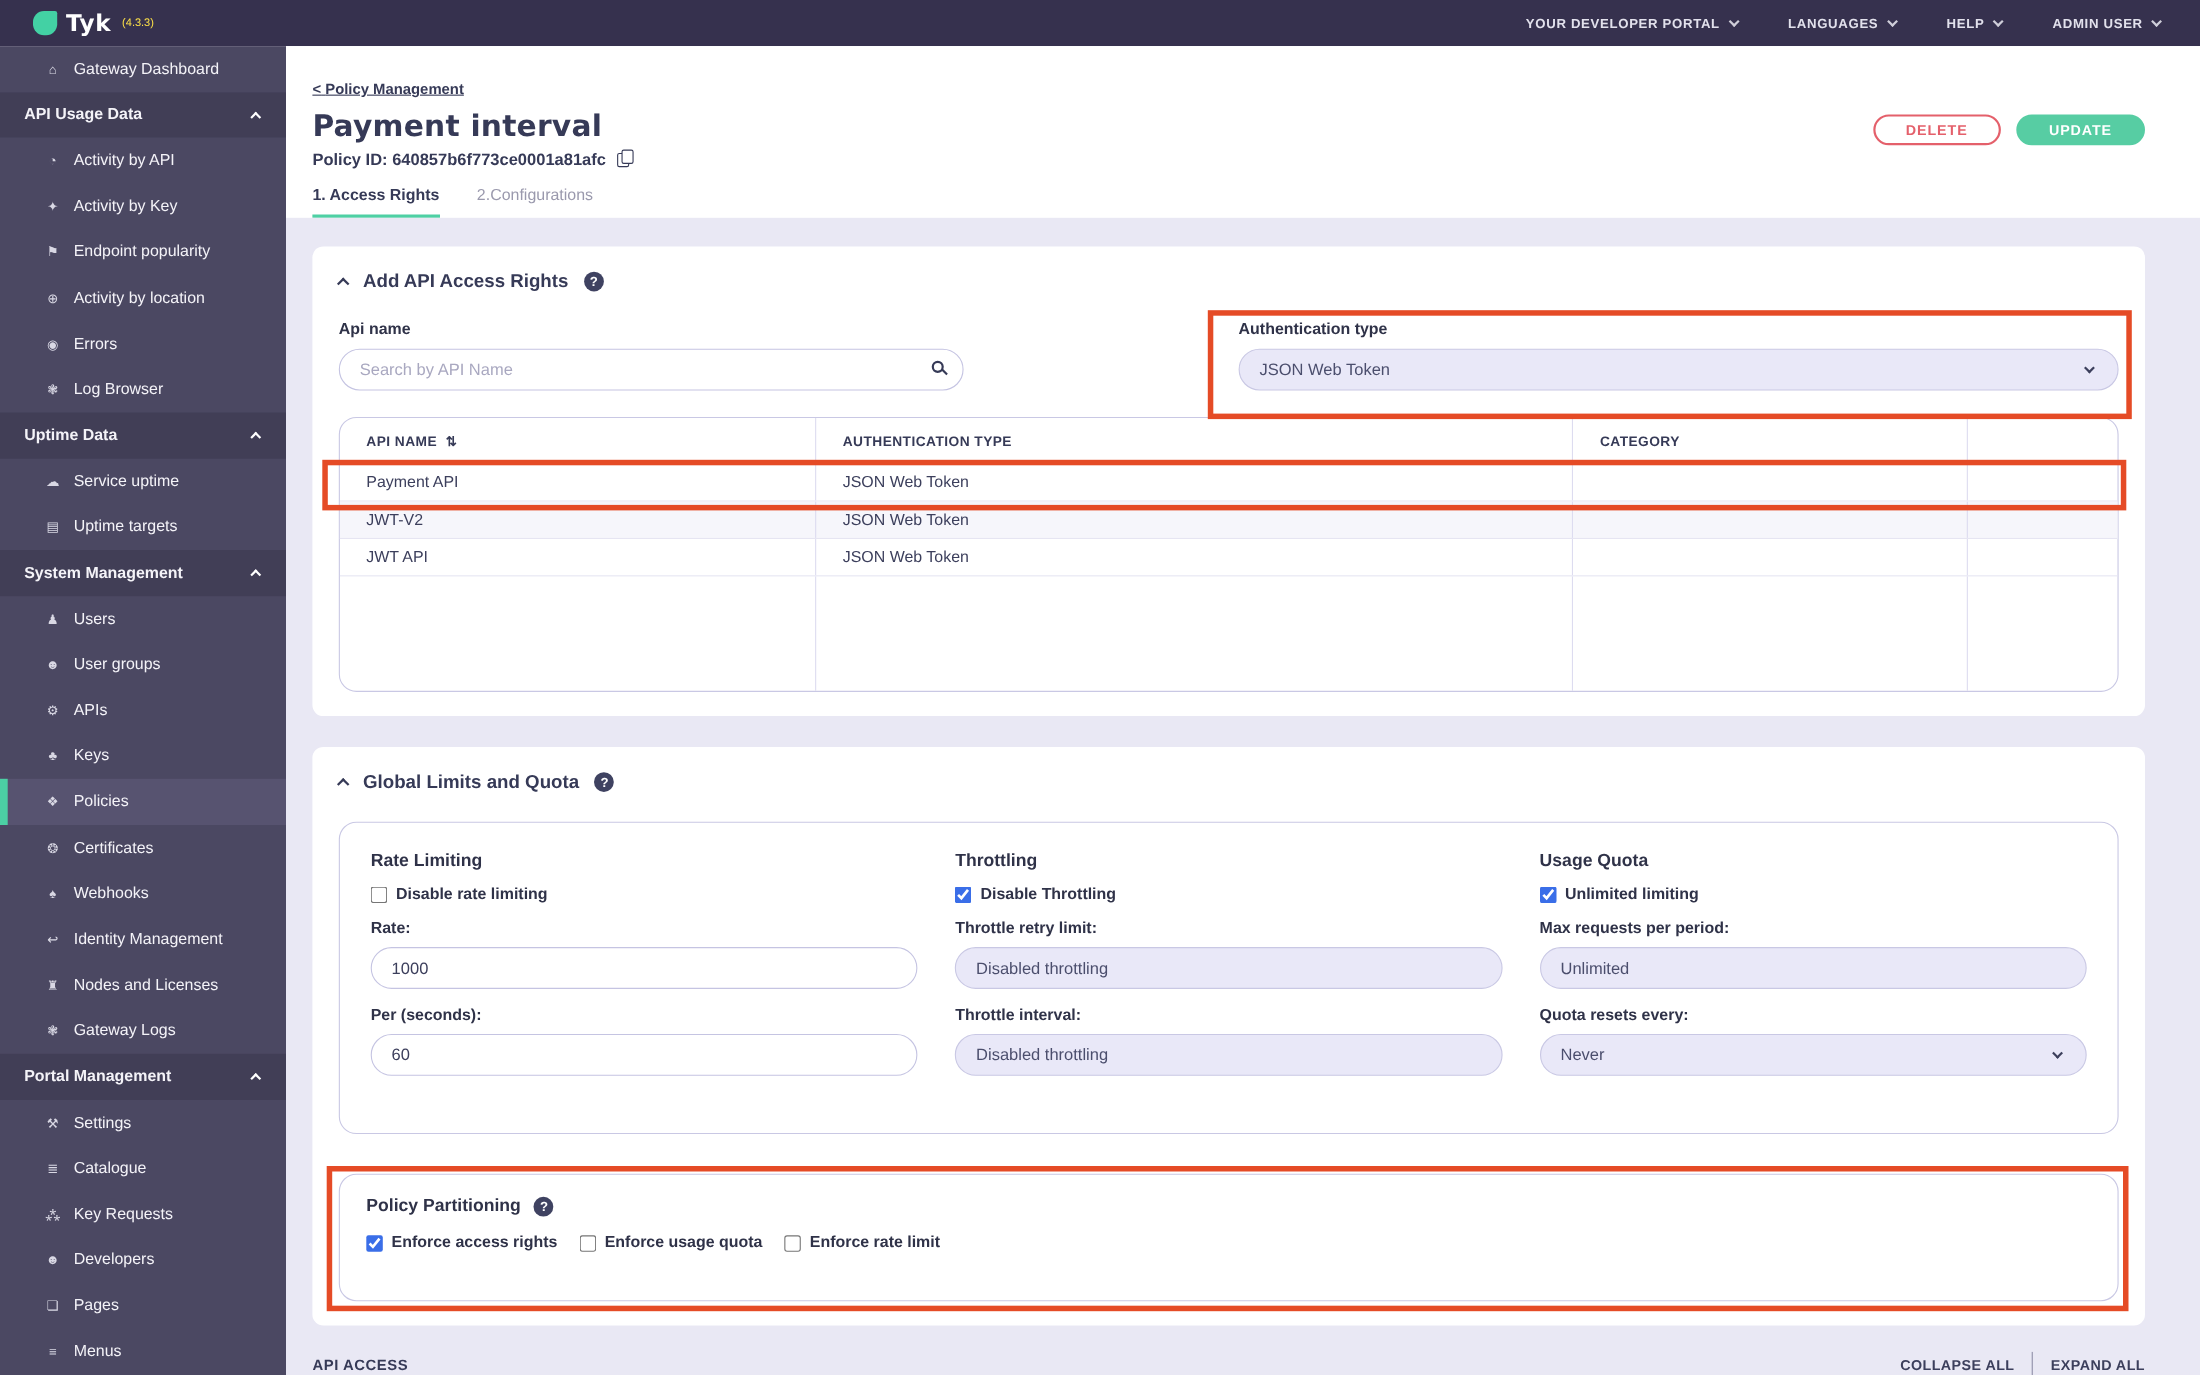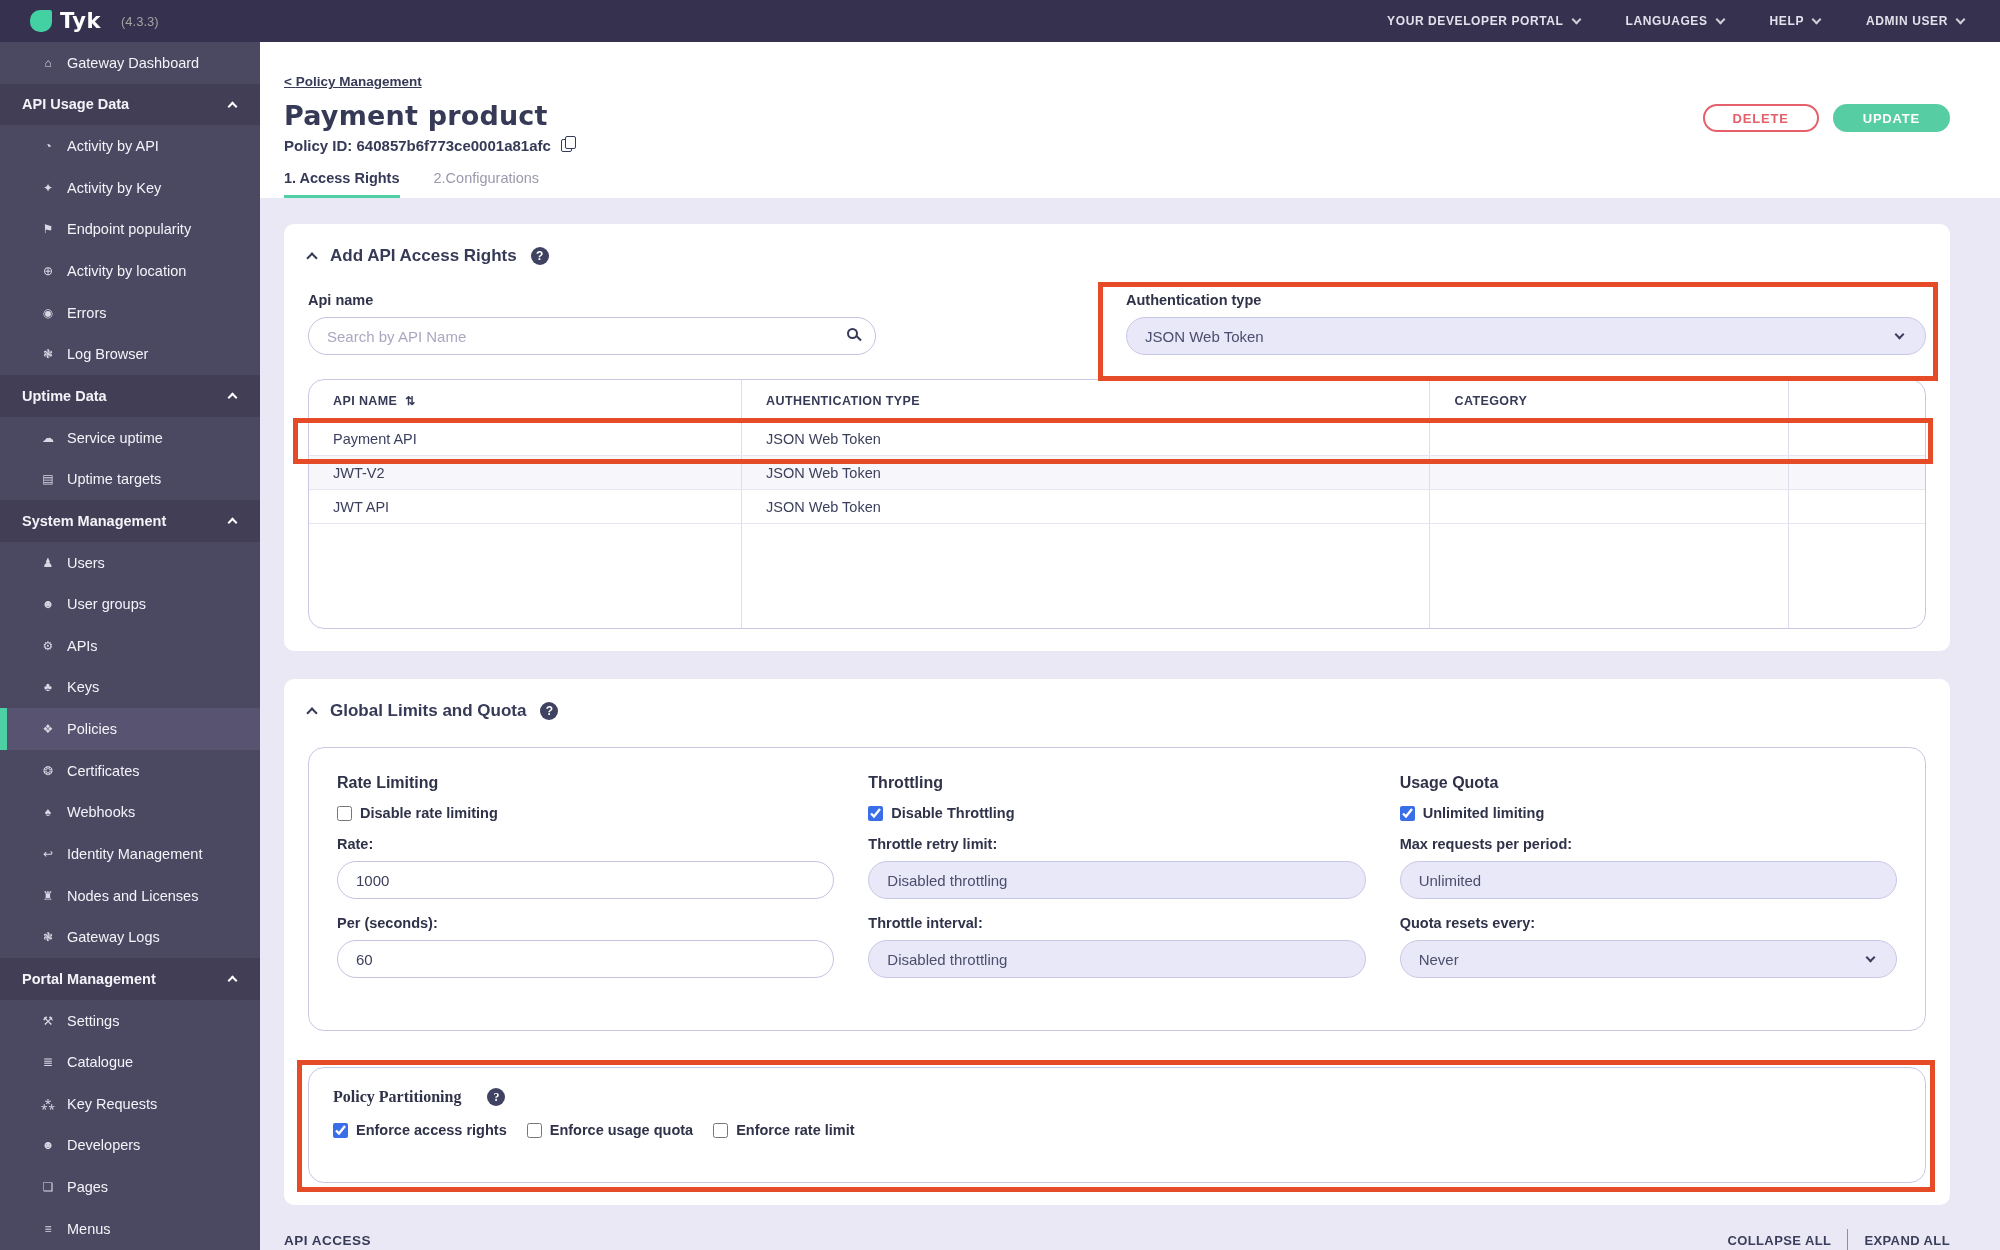--- a/index.html
+++ b/index.html
@@ -4,21 +4,21 @@
 <style>
   * { margin:0; padding:0; box-sizing:border-box; }
   html,body { width:2000px; height:1250px; overflow:hidden; }
   body { font-family:"Liberation Sans", sans-serif; color:#3c3f5c; background:#e9e8f4; }
 
   
   .topbar { height:42px; background:#36314e; display:flex; align-items:center; justify-content:space-between; padding:0 36px 0 30px; }
   .brand { display:flex; align-items:center; gap:8px; }
   .brand-mark { width:22px; height:22px; background:#43d1a4; border-radius:10px 2px 10px 10px; }
   .brand-name { color:#ffffff; font-weight:bold; font-size:21px; font-family:"DejaVu Sans", sans-serif; letter-spacing:.5px; }
-  .brand-ver { color:#a3a3a3; font-size:13px; margin-left:12px; }
+  .brand-ver { color:#fde047; font-size:10px; margin-left:2px; }
   .top-menus { display:flex; gap:46px; }
   .top-menu { display:flex; align-items:center; gap:9px; color:#e2e1ec; font-size:12px; font-weight:bold; letter-spacing:.6px; cursor:pointer; }
   .chev { width:8px; height:8px; border-left:2px solid; border-top:2px solid; display:inline-block; }
   .chev.down { transform:rotate(225deg); margin-top:-4px; }
   .chev.up { transform:rotate(45deg); margin-top:4px; }
   .top-menu .chev { color:#cfced9; width:7px; height:7px; }
 
   
   .app { display:flex; height:1208px; }
   .sidebar { width:260px; background:#4b4862; flex:none; display:flex; flex-direction:column; }
@@ -93,21 +93,21 @@
   .limits-box { margin-top:26px; border:1.5px solid #c9c8e4; border-radius:16px; padding:26px 28px 36px 28px; display:grid; grid-template-columns:1fr 1fr 1fr; column-gap:34px; }
   .col-title { font-size:16px; font-weight:bold; color:#2f3248; margin-bottom:13px; }
   .cb-row { display:flex; align-items:center; gap:8px; margin-bottom:15px; }
   .cb-row input { width:15px; height:15px; accent-color:#3a6ee8; flex:none; cursor:pointer; }
   .cb-row label { font-size:14.5px; font-weight:bold; color:#2f3248; cursor:pointer; }
   .fgroup { margin-bottom:16px; }
 
   
   .part-wrap { margin-top:36px; position:relative; }
   .part-box { border:1.5px solid #c9c8e4; border-radius:16px; padding:20px 24px 44px 24px; background:#fff; }
-  .part-head { display:flex; align-items:center; gap:26px;font-family:Liberation Serif, serif; }
+  .part-head { display:flex; align-items:center; gap:12px; }
   .part-title { font-size:16px; font-weight:bold; color:#2f3248; }
   .part-cbs { display:flex; gap:20px; margin-top:16px; }
   .annot-part { top:-7px; left:-11px; right:-9px; bottom:-9px; }
 
   
   .footer { display:flex; align-items:center; justify-content:space-between; padding:24px 0 18px 0; }
   .f-left { font-size:13.5px; font-weight:bold; letter-spacing:.5px; color:#363a57; cursor:pointer; }
   .f-right { display:flex; align-items:center; }
   .f-link { font-size:13px; font-weight:bold; letter-spacing:.4px; color:#3c3f5c; cursor:pointer; }
   .f-div { width:1px; height:22px; background:#8f8ea8; margin:0 16px; }
@@ -260,21 +260,21 @@
         <span class="si">≡</span>
         <span>Menus</span>
       </div>
   </aside>
 
   <main class="main">
     <div class="page-head">
       <span class="crumb"><span>&lt;</span> <span>Policy Management</span></span>
       <div class="title-row">
         <div>
-          <h1>Payment product</h1>
+          <h1>Payment interval</h1>
           <div class="policy-id">
             <span>Policy ID: 640857b6f773ce0001a81afc</span>
             <span class="copy-ic"></span>
           </div>
         </div>
         <div class="btns">
           <div class="btn btn-delete">DELETE</div>
           <div class="btn btn-update">UPDATE</div>
         </div>
       </div>

